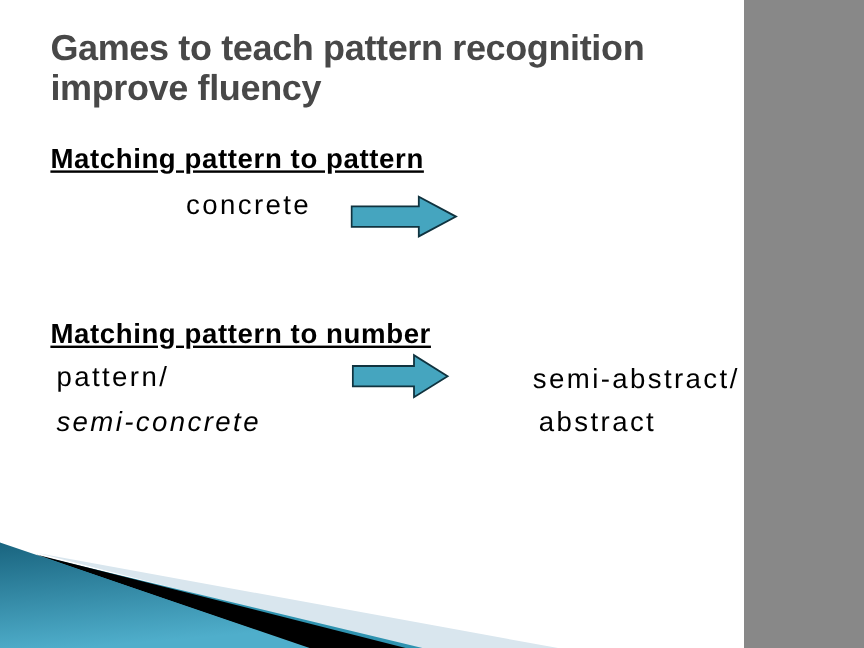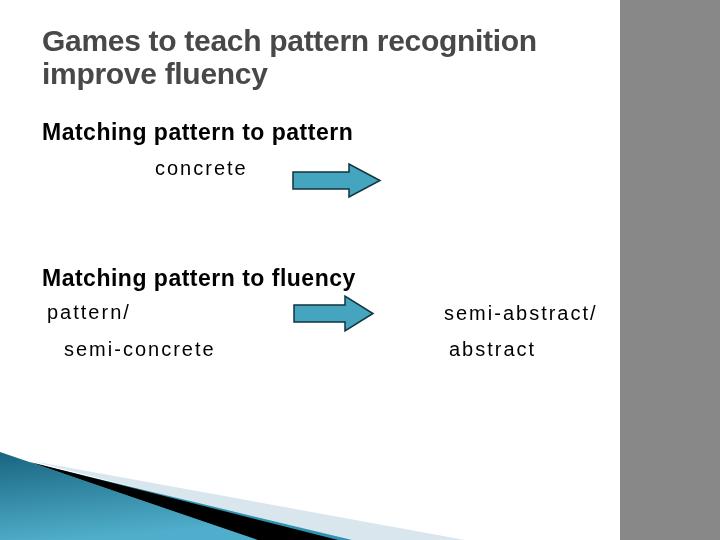--- a/index.html
+++ b/index.html
@@ -11,25 +11,25 @@
     font-family:"Liberation Sans", sans-serif;
   }
   .title{
     position:absolute;left:42px;top:24px;width:600px;
     font-size:30px;line-height:33px;font-weight:bold;
     letter-spacing:-0.3px;color:#484848;
   }
   .heading{
     position:absolute;left:42px;
     font-size:23px;font-weight:bold;color:#000;
-    letter-spacing:0.5px;white-space:nowrap;
+    letter-spacing:0.5px;white-space:nowrap;text-decoration:underline;
   }
   .body-text{
     position:absolute;
-    font-size:20px;font-weight:normal;color:#000;
+    font-size:23px;font-weight:normal;color:#000;
     letter-spacing:2px;white-space:nowrap;
   }
   .h1{top:119px;}
   .h2{top:265px;}
   .h3{top:409px;}
   .arrow{position:absolute;}
   .arrow-1{left:292px;top:162px;}
   .arrow-2{left:293px;top:293px;}
   .swoosh{position:absolute;left:0;top:450px;width:720px;height:90px;}
 </style>
@@ -39,23 +39,23 @@
 <div class="slide">
 
   <div class="title">Games to teach pattern recognition improve fluency</div>
 
   <div class="heading h1">Matching pattern to pattern</div>
   <div class="body-text" style="left:155px;top:157px;">concrete</div>
   <svg class="arrow arrow-1" width="90" height="37" viewBox="0 0 90 37">
     <polygon points="1,10 57,10 57,2 88,18.5 57,35 57,27 1,27" stroke="#10333F" stroke-width="1.5" stroke-linejoin="miter" fill="#45A5BF"></polygon>
   </svg>
 
-  <div class="heading h2">Matching pattern to fluency</div>
+  <div class="heading h2">Matching pattern to number</div>
   <div class="body-text" style="left:47px;top:301px;">pattern/</div>
-  <div class="body-text" style="left:64px;top:338px;">semi-concrete</div>
+  <div class="body-text" style="left:47px;top:338px;font-style:italic;">semi-concrete</div>
   <svg class="arrow arrow-2" width="82" height="41" viewBox="0 0 82 41">
     <polygon points="1,12 52,12 52,3 80,20.5 52,38 52,29 1,29" stroke="#10333F" stroke-width="1.5" stroke-linejoin="miter" fill="#45A5BF"></polygon>
   </svg>
   <div class="body-text" style="left:449px;top:338px;">abstract</div>
   <div class="body-text" style="left:444px;top:302px;">semi-abstract/</div>
 
 
   <svg class="swoosh" viewBox="0 0 720 90" preserveAspectRatio="none">
     <defs>
       <linearGradient id="tealGrad" x1="0" y1="0" x2="0.25" y2="1">

